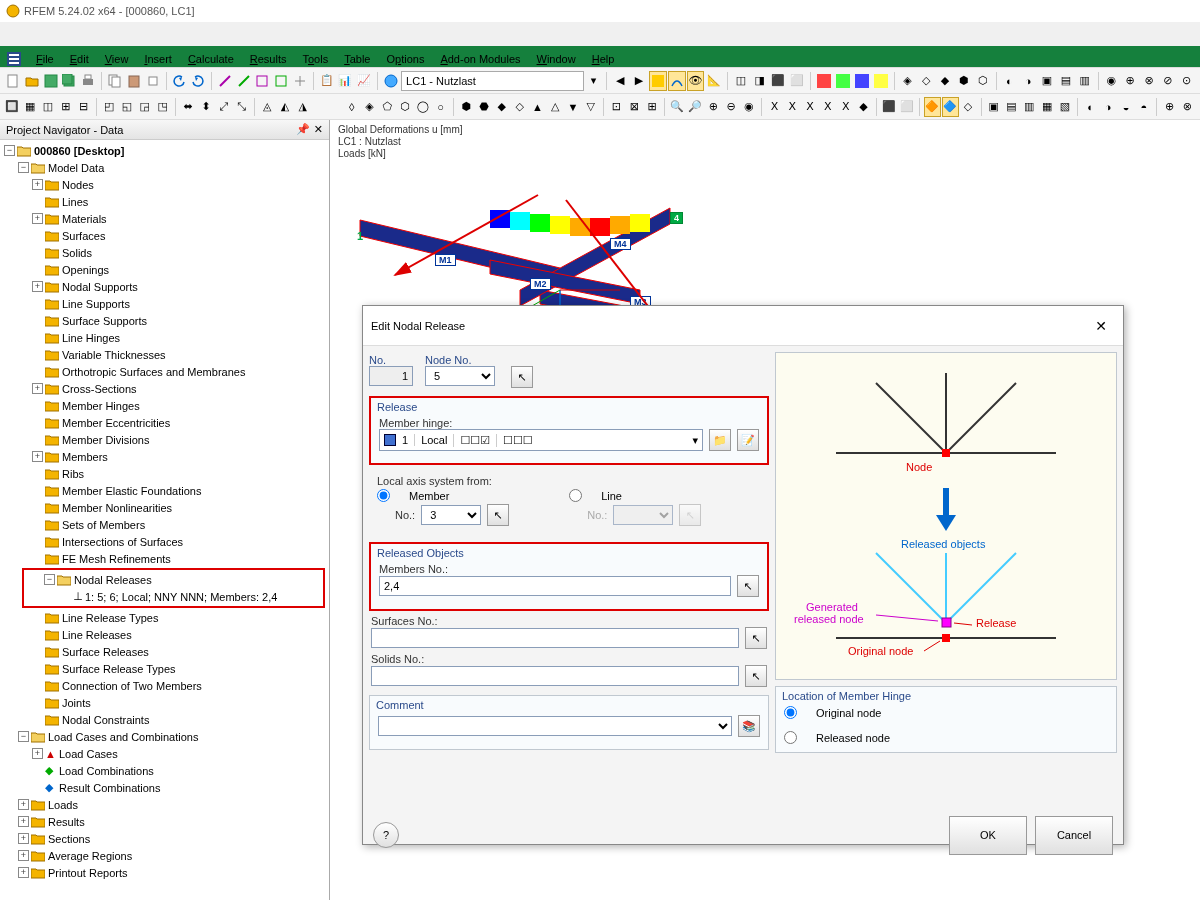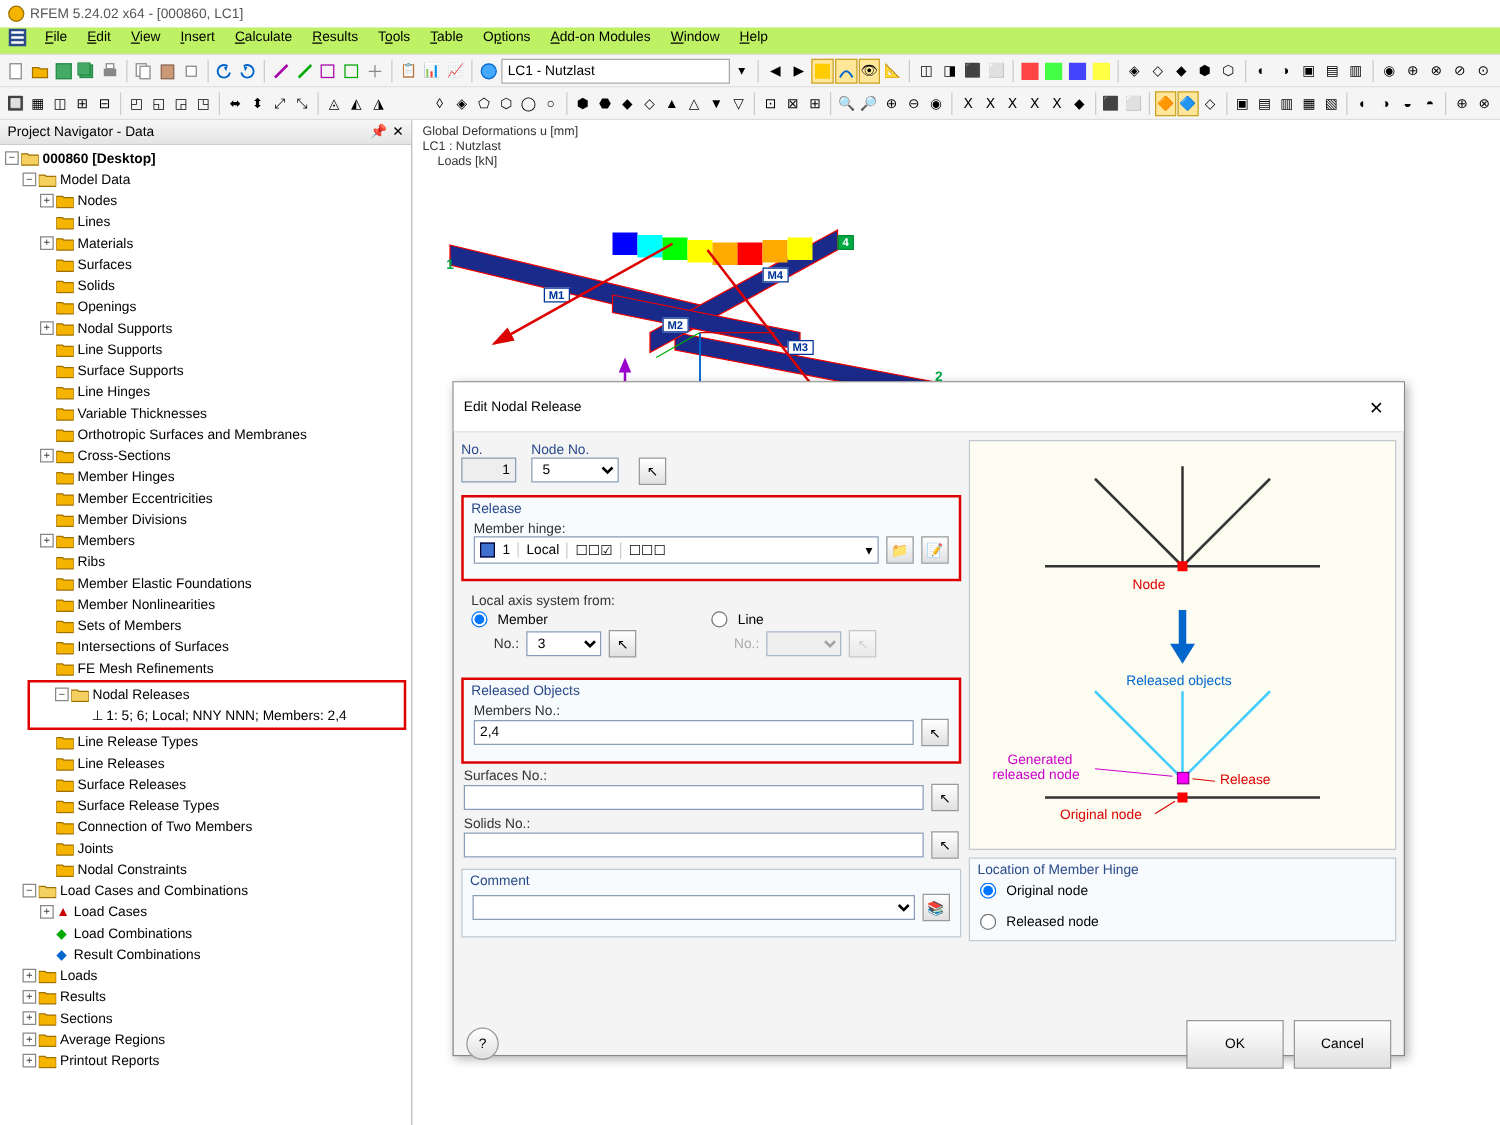--- a/index.html
+++ b/index.html
@@ -3,21 +3,21 @@
 <meta charset="utf-8">
 <style>
 * { box-sizing: border-box; margin: 0; padding: 0; font-family: "Segoe UI", Tahoma, sans-serif; font-size: 11px; }
 body { background: #f0f0f0; width: 1200px; height: 900px; overflow: hidden; position: relative; }
 
 
 .titlebar { height: 22px; background: #fff; display: flex; align-items: center; padding: 0 6px; color: #555; }
 .titlebar svg { margin-right: 4px; }
 
 
-.menubar { height: 22px; background: #bef264; display: flex; align-items: flex-start; padding: 0 6px; border-bottom: 1px solid #ddd; }
+.menubar { height: 22px; background: #15803d; display: flex; align-items: flex-end; padding: 0 6px; border-bottom: 1px solid #ddd; margin-top: 24px; }
 .menubar span { padding: 2px 8px; cursor: default; }
 .menubar span u { text-decoration: underline; }
 .menubar svg { margin-right: 6px; }
 
 
 .toolbar { height: 26px; background: #f5f5f5; display: flex; align-items: center; padding: 0 4px; border-bottom: 1px solid #ddd; gap: 1px; overflow: hidden; white-space: nowrap; }
 .tbtn { width: 20px; height: 20px; display: inline-flex; align-items: center; justify-content: center; border: 1px solid transparent; cursor: pointer; }
 .tbtn.active { background: #ffe699; border-color: #c9a227; }
 .tsep { width: 1px; height: 18px; background: #ccc; margin: 0 3px; }
 .lc-select { width: 206px; height: 20px; font-size: 11px; border: 1px solid #aaa; padding: 0 4px; background: #fff; }
@@ -47,21 +47,21 @@
 .dlg-left { width: 400px; display: flex; flex-direction: column; gap: 4px; }
 .dlg-right { flex: 1; display: flex; flex-direction: column; gap: 6px; }
 .group { border: 1px solid #c0c8d0; background: #f8fbfd; padding: 6px 8px 8px; }
 .group-title { color: #2a4a8a; font-size: 11px; margin: -3px 0 4px -2px; }
 .group.highlight { border: 2px solid #d00; }
 .lbl { font-size: 11px; color: #333; }
 .inp { border: 1px solid #8a9db8; background: #fff; height: 20px; padding: 0 4px; font-size: 11px; }
 .inp[readonly] { background: #eee; }
 .btn-sm { width: 22px; height: 22px; border: 1px solid #999; background: linear-gradient(#fff,#e0e0e0); cursor: pointer; display: inline-flex; align-items: center; justify-content: center; }
 .row { display: flex; align-items: center; gap: 6px; margin-bottom: 4px; }
-.radio-row { display: flex; align-items: center; gap: 8px; }
+.radio-row { display: flex; align-items: center; gap: 19px; }
 .diagram { background: #fdfcf0; border: 1px solid #c0c8d0; height: 328px; position: relative; }
 .dlg-footer { height: 34px; display: flex; align-items: center; justify-content: space-between; padding: 0 10px; }
 .btn { width: 78px; height: 39px; border: 1px solid #999; background: linear-gradient(#fff,#e0e0e0); cursor: pointer; }
 
 
 .arrow-line { position: absolute; pointer-events: none; }
 </style>
 </head>
 <body>
 
@@ -674,21 +674,21 @@
             <path d="M0 2h5l1 1h8v8H0z" fill="#f4b400" stroke="#a07000"></path>
           </svg>
     <span>Printout Reports</span>
   </div>
       </div>
   </div>
 
   <div class="viewport">
     <div class="vp-label" style="left:8px;top:4px;">Global Deformations u [mm]</div>
     <div class="vp-label" style="left:8px;top:16px;">LC1 : Nutzlast</div>
-    <div class="vp-label" style="left:20px;top:28px;">Loads [kN]</div>
+    <div class="vp-label" style="left:8px;top:28px;">Loads [kN]</div>
 
     <svg width="420" height="200" style="position:absolute;left:10px;top:40px;">
 
       <polygon points="20,60 220,108 220,124 20,76" fill="#1a2a8a" stroke="#e00"></polygon>
       <polygon points="200,130 410,170 410,184 200,144" fill="#1a2a8a" stroke="#e00"></polygon>
       <polygon points="180,130 330,48 330,64 180,146" fill="#1a2a8a" stroke="#e00"></polygon>
       <polygon points="150,100 300,130 300,144 150,114" fill="#1a2a8a" stroke="#e00"></polygon>
 
       <g>
         <rect x="150" y="50" width="20" height="18" fill="#00f"></rect>

